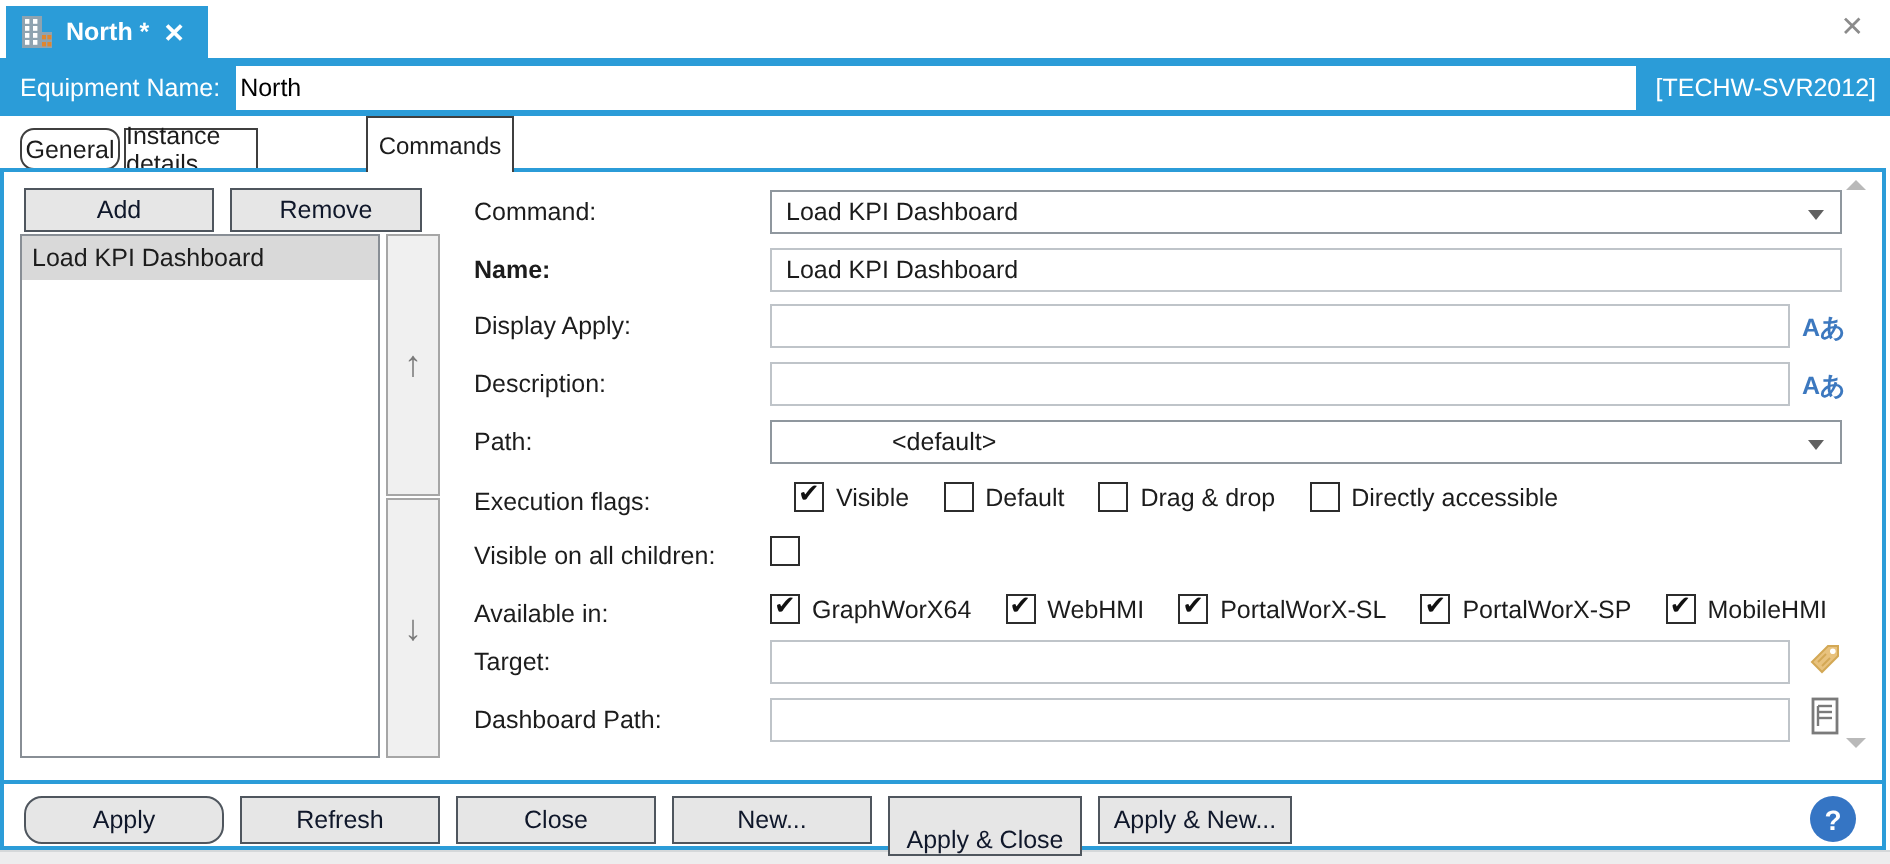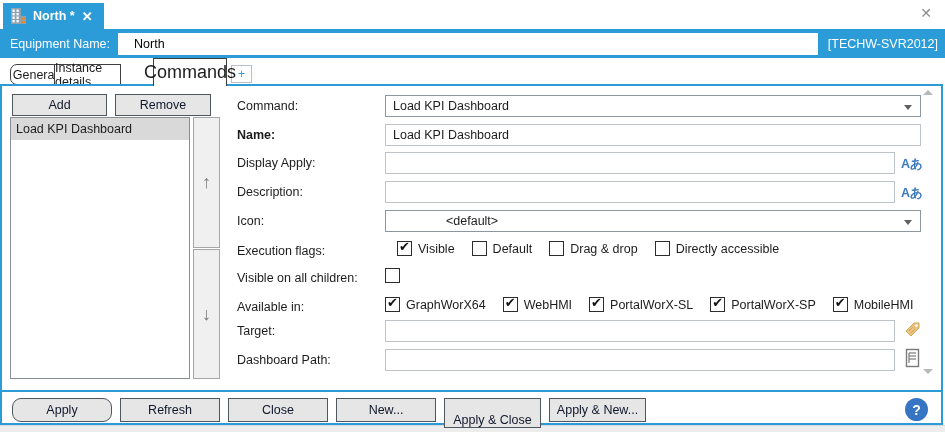--- a/index.html
+++ b/index.html
@@ -11,28 +11,28 @@
              display:flex; align-items:center; gap:7px; padding:0 11px 0 8px; }
   .doc-tab .title { font-size:12.5px; font-weight:bold; }
   .doc-tab .tab-close { font-weight:bold; font-size:13px; cursor:default; }
   .window-close { position:absolute; right:13px; top:5px; color:#8b8b8b; font-size:14px; }
 
   
   .equip-bar { position:absolute; left:0; top:29px; width:945px; height:29px; background:#2b9cd8;
                display:flex; align-items:center; }
   .equip-bar .lbl { color:#fff; margin-left:10px; font-size:12.5px; }
   .equip-input { margin-left:8px; width:700px; height:22px; border:none; background:#fff;
-                 font:12.5px "Liberation Sans", sans-serif; padding-left:16px; outline:none; }
+                 font:12.5px "Liberation Sans", sans-serif; padding-left:2px; outline:none; }
   .server { color:#fff; font-size:12.5px; margin-left:auto; margin-right:7px; }
 
   
   .tab-strip { position:absolute; left:0; top:58px; width:945px; height:26px; background:#fff; }
   .tab { position:absolute; background:#fff; border:1px solid #3f3f3f; display:flex; align-items:center;
          justify-content:center; font-size:12.5px; z-index:1; }
-  .tab.sel { z-index:3; border-bottom:none; font-size:18px; }
+  .tab.sel { z-index:3; border-bottom:none; font-size:12px;margin-left:30px; }
   .tab-plus { position:absolute; background:#fff; border:1px solid #b9bfc6; color:#2b9cd8;
               display:flex; align-items:center; justify-content:center; font-size:12px; }
 
   
   .content { position:absolute; left:0; top:84px; width:943px; height:341px; background:#fff;
              border:2px solid #2b9cd8; z-index:2; }
 
   .btn { position:absolute; background:#e6e6e6; border:1px solid #4f565e; display:flex; align-items:center;
          justify-content:center; font-size:12.5px; color:#0f172a; }
   .listbox { position:absolute; left:8px; top:31px; width:180px; height:262px; background:#fff; border:1px solid #888e95; }
@@ -101,21 +101,21 @@
   <div class="equip-bar">
     <span class="lbl">Equipment Name:</span>
     <input class="equip-input" value="North" style="">
     <span class="server">[TECHW-SVR2012]</span>
   </div>
 
   <div class="tab-strip">
     <div class="tab" style="left:10px; top:6px; width:50px; height:21px;border-radius:7px;">
       <span>General</span>
     </div>
-    <div class="tab" style="left:54px; top:6px; width:67px; height:21px;">
+    <div class="tab" style="left:62px; top:6px; width:67px; height:21px;">
       <span>Instance details</span>
     </div>
     <div class="tab sel" style="left:153px; top:0px; width:74px; height:28px;">
       <span>Commands</span>
     </div>
     <div class="tab-plus" style="left:231px; top:7px; width:21px; height:18px;">
       <span>+</span>
     </div>
   </div>
 
@@ -155,21 +155,21 @@
       <span></span>
     </div>
     <span class="loc-icon" style="left:899px; top:70px;">Aあ</span>
 
     <span class="flabel" style="top:99px;">Description:</span>
     <div class="tb" style="left:383px; top:95px; width:510px;">
       <span></span>
     </div>
     <span class="loc-icon" style="left:899px; top:99px;">Aあ</span>
 
-    <span class="flabel" style="top:128px;">Icon:</span>
+    <span class="flabel" style="top:128px;">Path:</span>
     <div class="combo" style="left:383px; top:124px; width:536px; padding-left:60px;">
       <span>&lt;default&gt;</span>
       <span class="arrow"></span>
     </div>
 
     <span class="flabel" style="top:158px;">Execution flags:</span>
     <div class="cb-row" style="left:383px; top:155px;padding-left:12px;">
       <span class="cb-item">
         <span class="cb checked"></span>
         <span class="cb-label">Visible</span>

